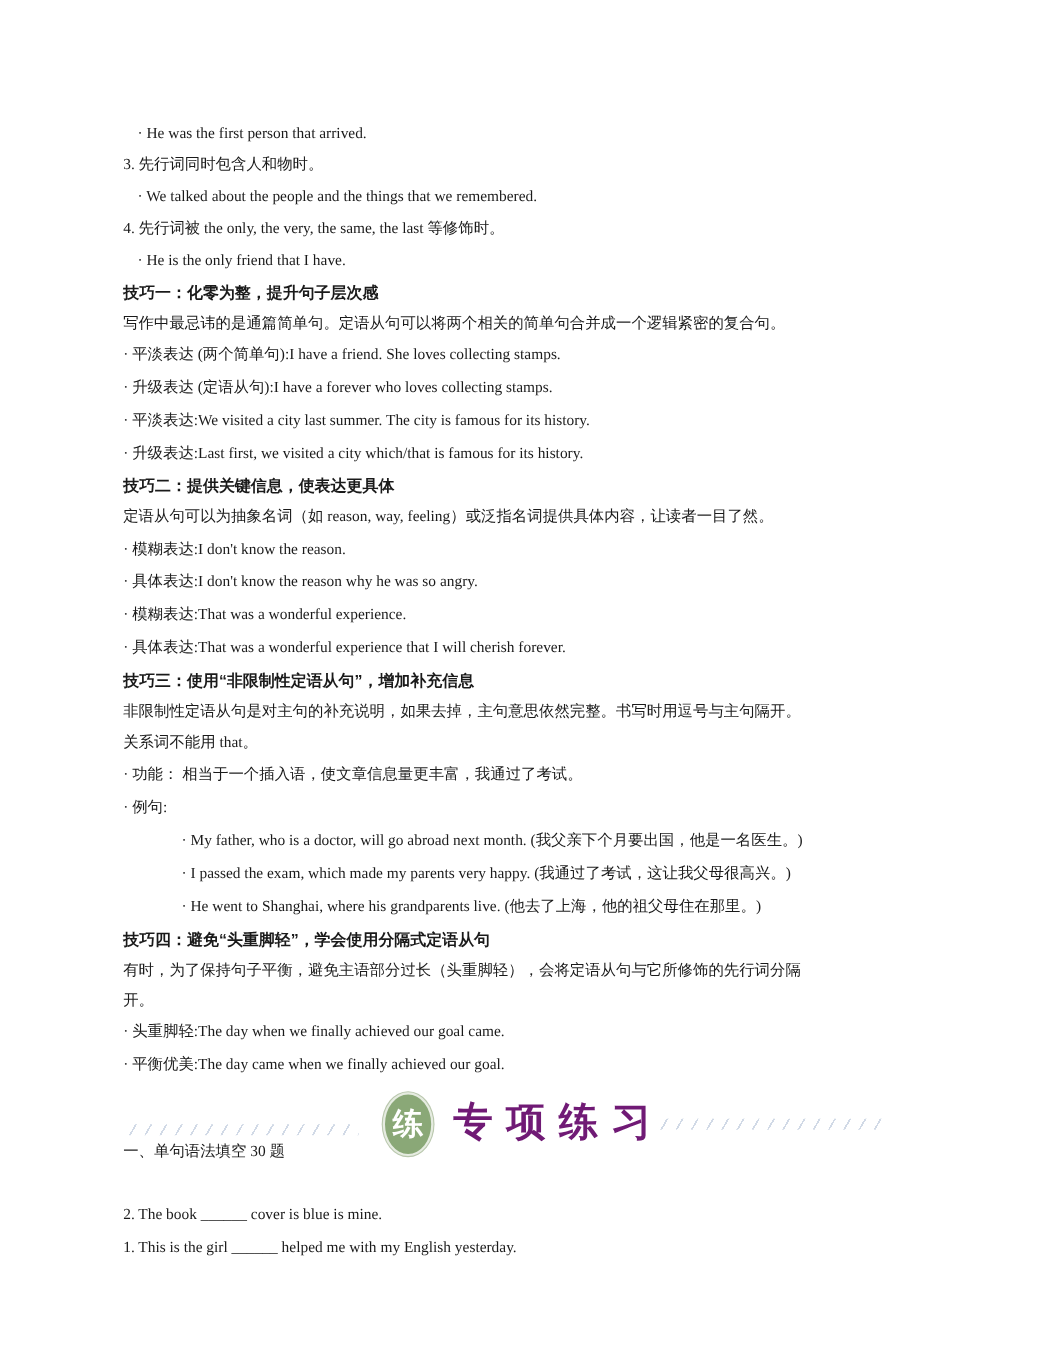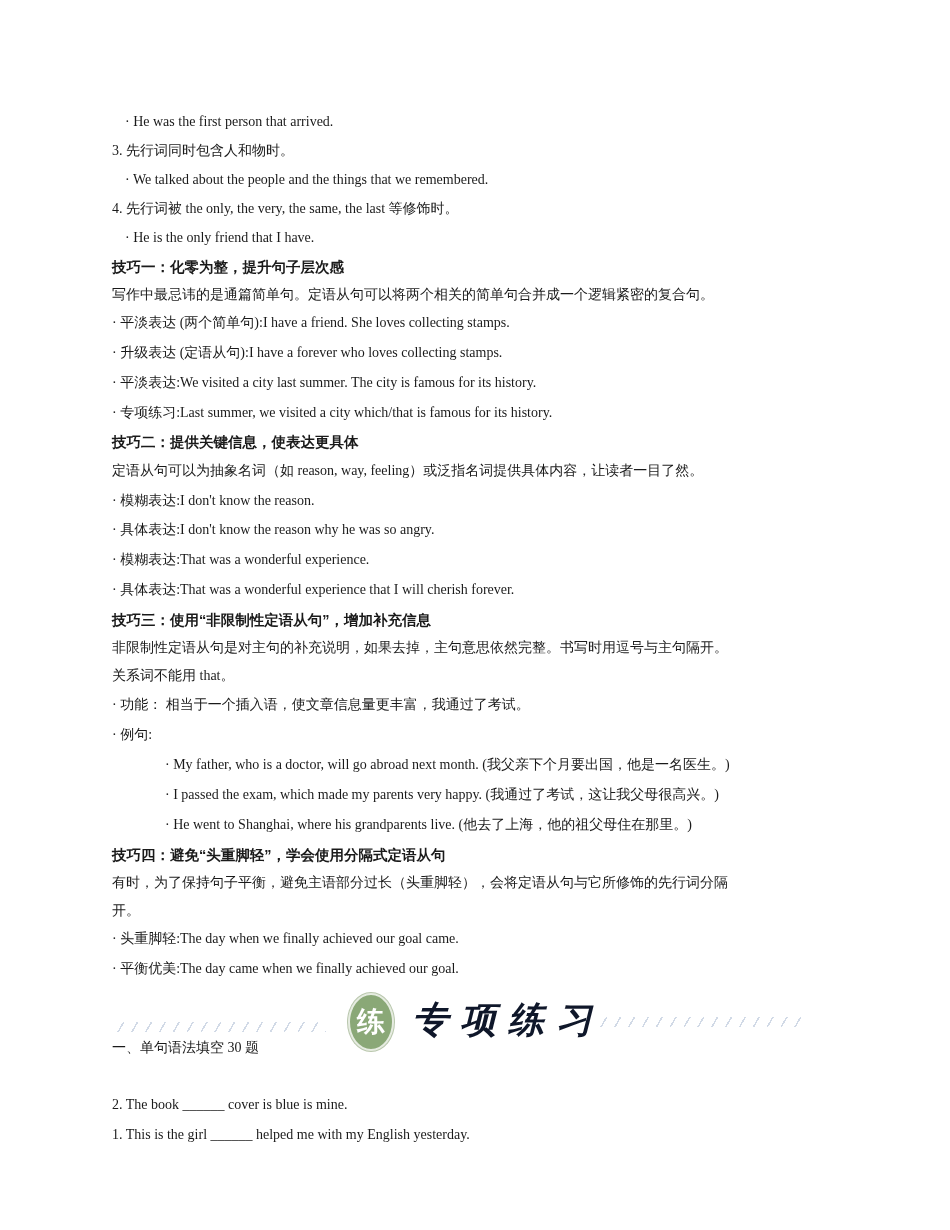--- a/index.html
+++ b/index.html
@@ -12,37 +12,37 @@
   .banner { position: absolute; left: 112px; top: 990px; width: 700px; height: 60px; }
   .hatch { position: absolute; height: 10px;
            background: repeating-linear-gradient(120deg, transparent 0px, transparent 6px, #c9d3e2 6px, #c9d3e2 7.5px, transparent 7.5px, transparent 12px); opacity: 0.85; }
   .hatch.left { left: 4px; top: 32px; width: 210px; }
   .hatch.right { left: 487px; top: 27px; width: 208px; }
   .badge { position: absolute; left: 236px; top: 3px; width: 42px; height: 54px; border-radius: 50%;
            background: #8aa877; border: 2px solid #e6ece1; box-shadow: 0 0 0 1px #b9c7ad;
            display: flex; align-items: center; justify-content: center; }
   .badge span { color: #ffffff; font-family: "DejaVu Serif", serif; font-weight: bold; font-size: 28px; line-height: 1; }
   .banner-title { position: absolute; left: 300px; top: 6px; font-family: "DejaVu Serif", serif; font-weight: bold;
-                  font-size: 36px; letter-spacing: 12px; color: #0f172a; font-style: italic; }
+                  font-size: 36px; letter-spacing: 12px; color: #701a75; }
 </style>
 </head>
 <body>
 
 <div class="line ind1" style="top:112px">· He was the first person that arrived.</div>
 <div class="line" style="top:141px">3. 先行词同时包含人和物时。</div>
 <div class="line ind1" style="top:170px">· We talked about the people and the things that we remembered.</div>
 <div class="line" style="top:199px">4. 先行词被  the only, the very, the same, the last 等修饰时。</div>
 <div class="line ind1" style="top:228px">· He is the only friend that I have.</div>
 
 <div class="line heading" style="top:257px">技巧一：化零为整，提升句子层次感</div>
 <div class="line" style="top:285px">写作中最忌讳的是通篇简单句。定语从句可以将两个相关的简单句合并成一个逻辑紧密的复合句。</div>
 <div class="line" style="top:313px">· 平淡表达  (两个简单句):I have a friend. She loves collecting stamps.</div>
 <div class="line" style="top:343px">· 升级表达  (定语从句):I have a forever who loves collecting stamps.</div>
 <div class="line" style="top:373px">· 平淡表达:We visited a city last summer. The city is famous for its history.</div>
-<div class="line" style="top:403px">· 专项练习:Last summer, we visited a city which/that is famous for its history.</div>
+<div class="line" style="top:403px">· 升级表达:Last first, we visited a city which/that is famous for its history.</div>
 
 <div class="line heading" style="top:432px">技巧二：提供关键信息，使表达更具体</div>
 <div class="line" style="top:461px">定语从句可以为抽象名词（如 reason, way, feeling）或泛指名词提供具体内容，让读者一目了然。</div>
 <div class="line" style="top:491px">· 模糊表达:I don't know the reason.</div>
 <div class="line" style="top:520px">· 具体表达:I don't know the reason why he was so angry.</div>
 <div class="line" style="top:550px">· 模糊表达:That was a wonderful experience.</div>
 <div class="line" style="top:580px">· 具体表达:That was a wonderful experience that I will cherish forever.</div>
 
 <div class="line heading" style="top:610px">技巧三：使用“非限制性定语从句”，增加补充信息</div>
 <div class="line" style="top:638px">非限制性定语从句是对主句的补充说明，如果去掉，主句意思依然完整。书写时用逗号与主句隔开。</div>

